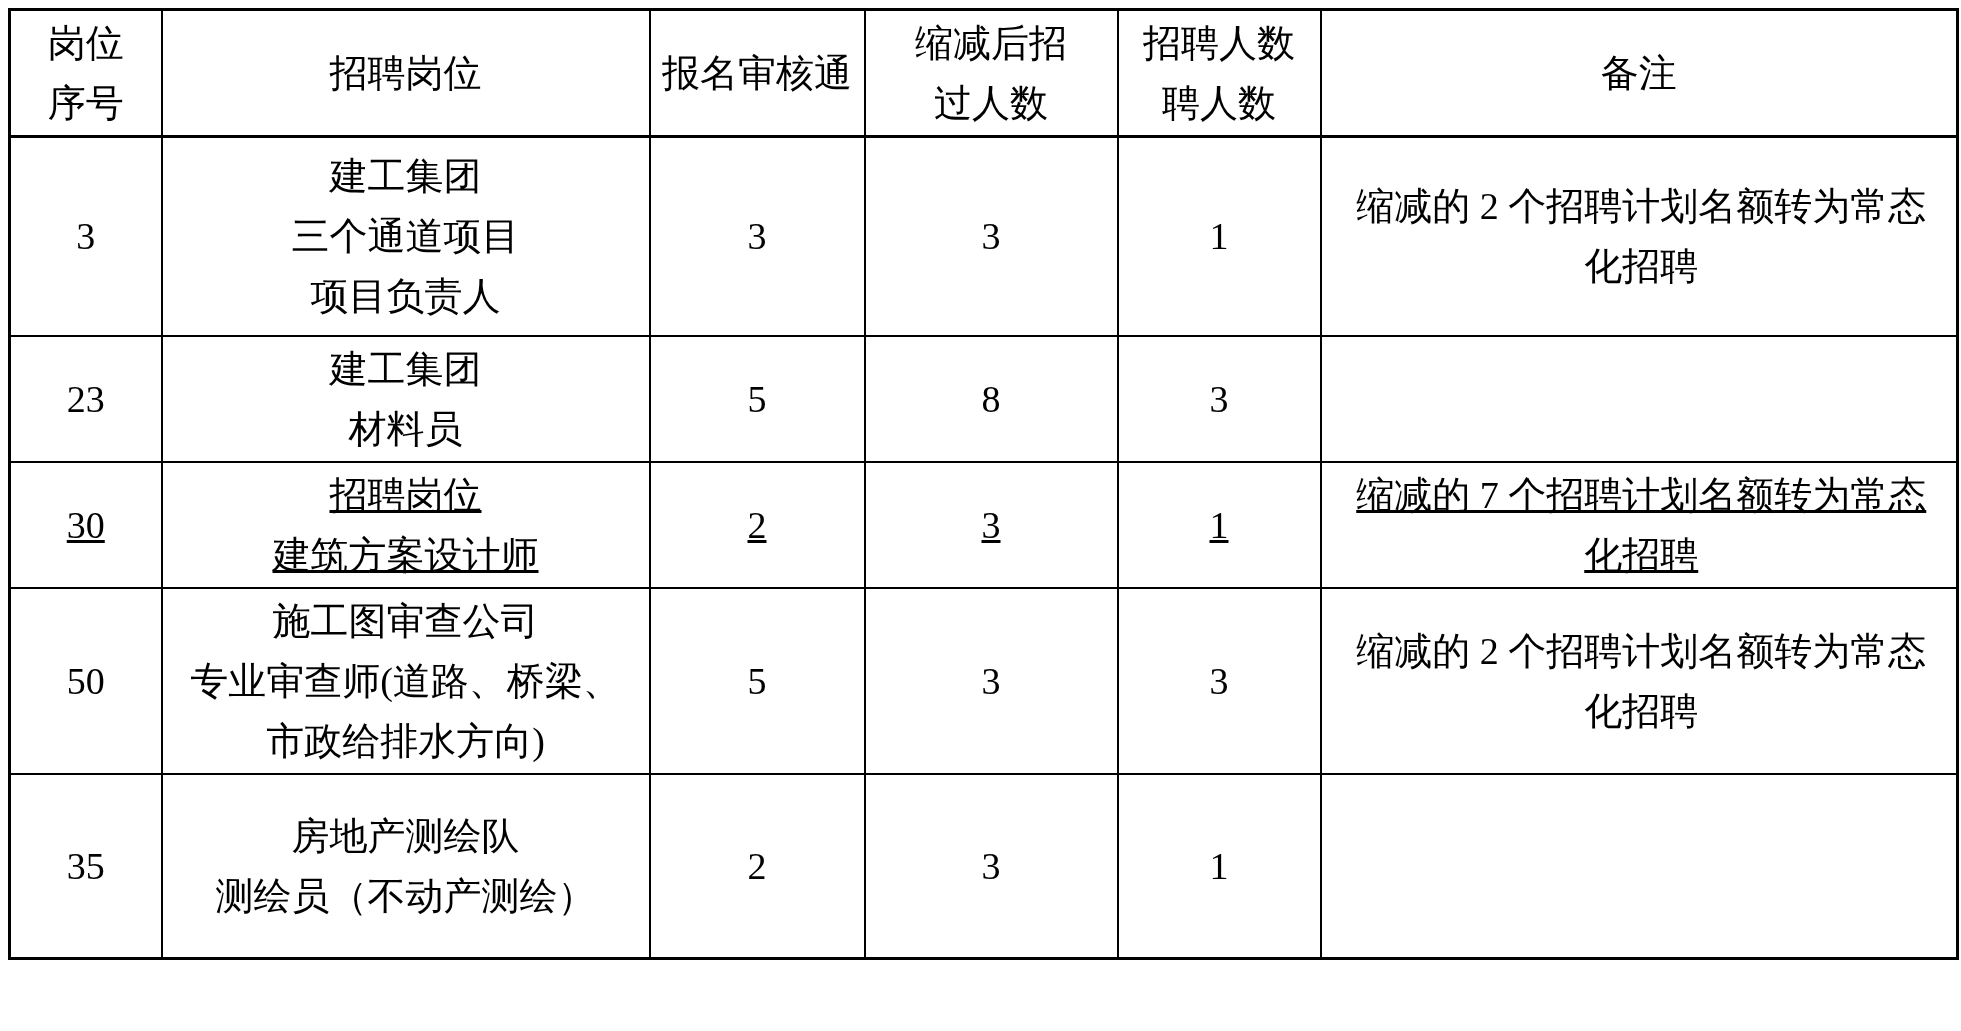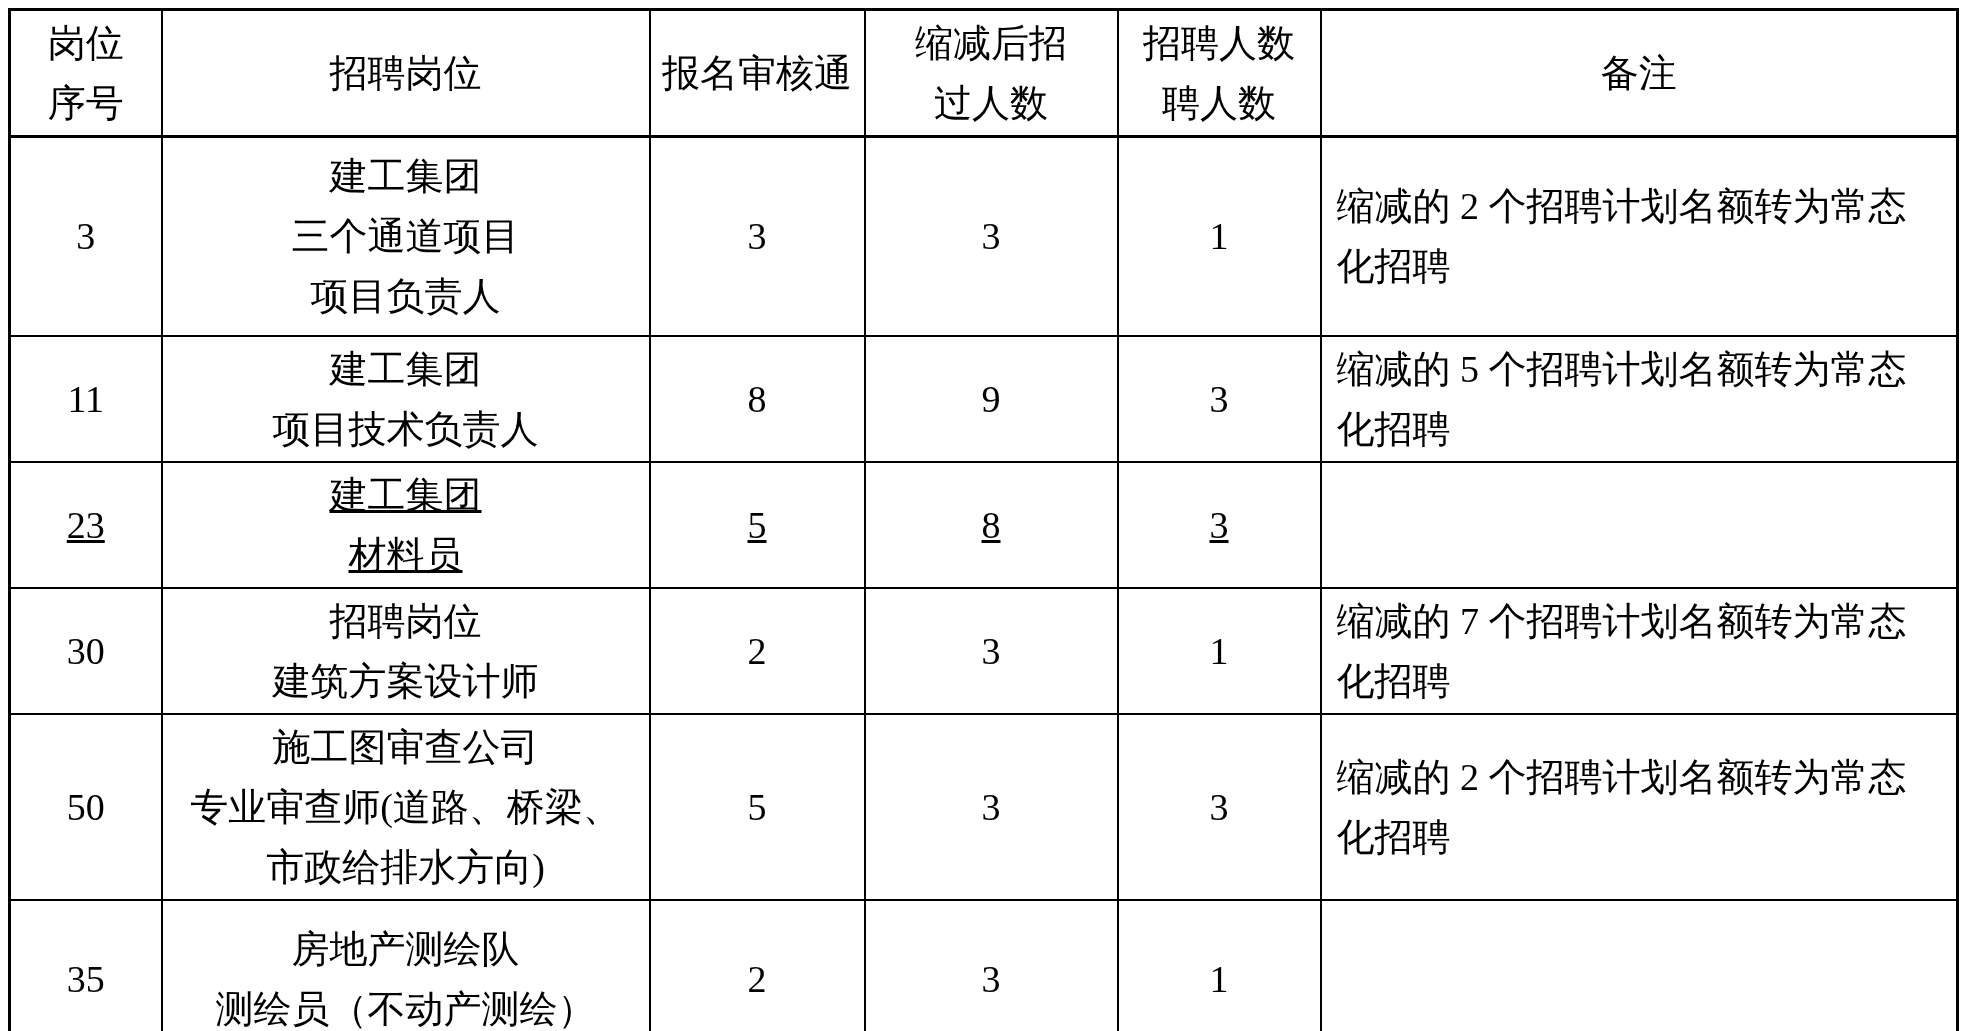--- a/index.html
+++ b/index.html
@@ -29,21 +29,21 @@
     line-height: 60px;
     font-weight: normal;
     padding: 2px 8px;
     overflow: hidden;
     box-sizing: border-box;
   }
   .doc-table thead th {
     border-bottom: 3px solid #000000;
   }
   .doc-table td.remarks {
-    text-align: left;
+    text-align: center;
     padding-left: 15px;
     padding-right: 10px;
   }
   .doc-table thead tr        { height: 125px; }
   .doc-table tbody tr:nth-child(1) { height: 199px; }
   .doc-table tbody tr:nth-child(2) { height: 123px; }
   .doc-table tbody tr:nth-child(3) { height: 123px; text-decoration: underline; }
   .doc-table tbody tr:nth-child(4) { height: 125px; }
   .doc-table tbody tr:nth-child(5) { height: 185px; }
   .doc-table tbody tr:nth-child(6) { height: 160px; }
@@ -79,30 +79,20 @@
       <td>建工集团
 三个通道项目
 项目负责人</td>
       <td>3</td>
       <td>3</td>
       <td>1</td>
       <td class="remarks">缩减的 2 个招聘计划名额转为常态
 化招聘</td>
     </tr>
     <tr>
-      <td>11</td>
-      <td>建工集团
-项目技术负责人</td>
-      <td>8</td>
-      <td>9</td>
-      <td>3</td>
-      <td class="remarks">缩减的 5 个招聘计划名额转为常态
-化招聘</td>
-    </tr>
-    <tr>
       <td>23</td>
       <td>建工集团
 材料员</td>
       <td>5</td>
       <td>8</td>
       <td>3</td>
       <td class="remarks"></td>
     </tr>
     <tr>
       <td>30</td>

